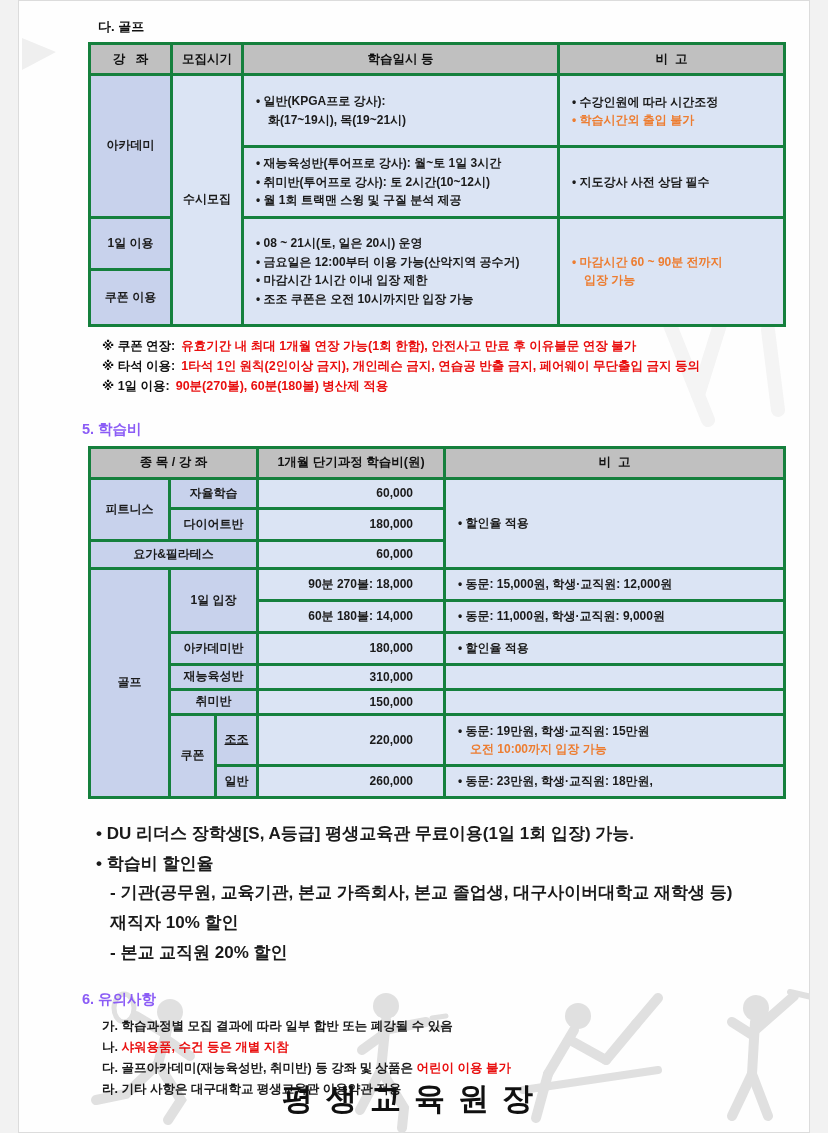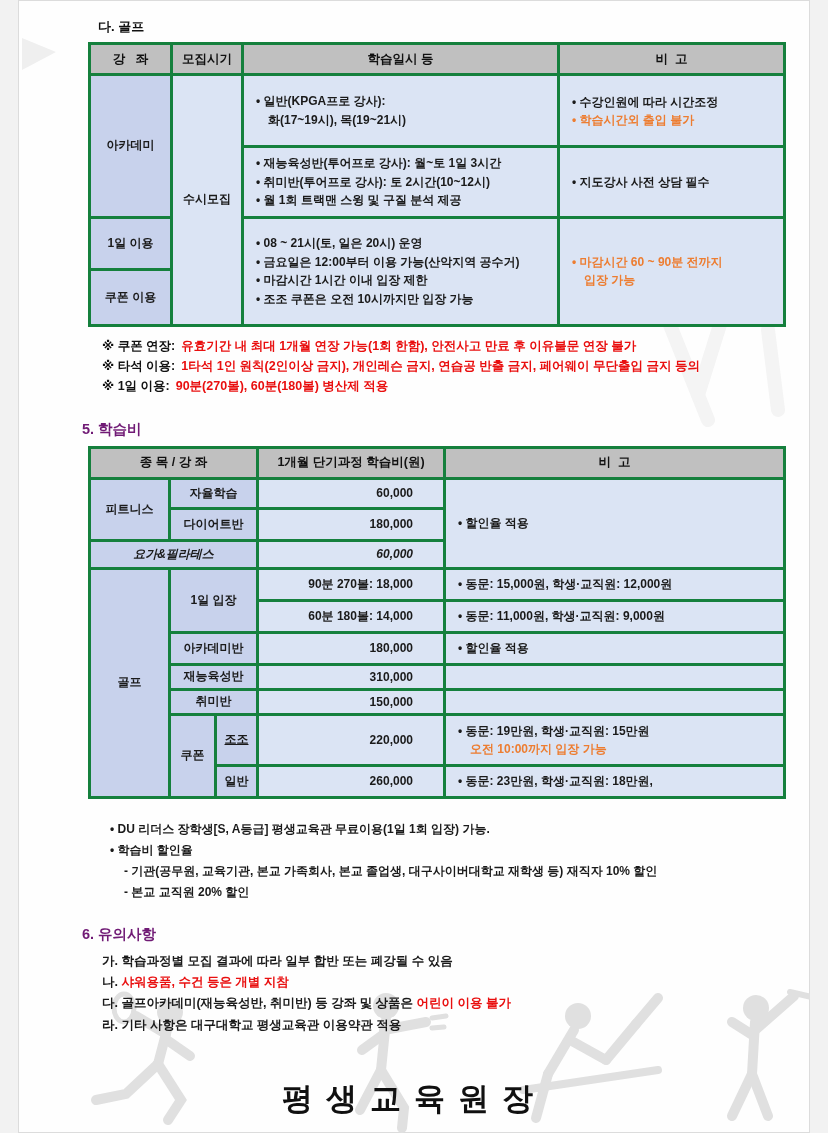--- a/index.html
+++ b/index.html
@@ -6,21 +6,21 @@
   .page{
     position:relative;width:792px;height:1133px;margin:0 auto;
     background:#fefefe;overflow:hidden;
     font-family:"Liberation Sans","DejaVu Sans",sans-serif;
     color:#1a1a1a;font-weight:700;
     box-shadow:inset 0 0 0 1px #dcdcdc;
   }
   .content{position:relative;z-index:2;padding:16px 63px 0 70px;}
 
   .sec-label{font-size:13px;color:#111;margin:2px 0 6px 10px;}
-  .green-heading{font-size:14.5px;color:#701a75;margin:0 0 7px -6px;}
+  .green-heading{font-size:14.5px;color:#8b5cf6;margin:0 0 7px -6px;}
 
   table{border-collapse:collapse;table-layout:fixed;width:695px;}
   td,th{border:3px solid #15803d;vertical-align:middle;font-size:12px;overflow:hidden;}
   th{background:#c0c0c0;color:#111;font-size:12.5px;height:26px;text-align:center;}
   .c-dark{background:#c8d2ec;text-align:center;}
   .c-light{background:#dbe4f4;}
   .cell-pad{padding:6px 8px 6px 12px;}
   .sched div{line-height:1.55;}
   .indent2{padding-left:12px;}
   .orange{color:#ed7d31;}
@@ -28,21 +28,21 @@
   .price{text-align:right;padding-right:30px;}
   .u{text-decoration:underline;}
   .note-cell div{line-height:1.5;}
 
   .ref-notes{margin:9px 0 0 14px;font-size:12.5px;}
   .ref-line{display:flex;line-height:1.6;}
   .ref-key{flex:0 0 auto;margin-right:6px;color:#111;}
   .ref-cont{padding-left:90px;line-height:1.6;}
 
   .fee-block{margin-top:24px;}
-  .bullets{margin:20px 0 0 22px;font-size:12px;line-height:1.75;}
+  .bullets{margin:20px 0 0 8px;font-size:17px;line-height:1.75;}
   .bullets .dash{padding-left:14px;}
 
   .cautions{margin-top:22px;}
   .cautions .item{margin-left:14px;font-size:12.5px;line-height:1.7;}
 
   .footer-title{
     position:absolute;left:0;right:0;top:1078px;text-align:center;
     font-family:"Liberation Serif","DejaVu Serif",serif;
     font-size:31px;font-weight:900;letter-spacing:13px;color:#101010;z-index:2;
   }
@@ -203,21 +203,21 @@
         <tr style="height:30px;">
           <td class="c-dark" rowspan="2">피트니스</td>
           <td class="c-dark" colspan="2">자율학습</td>
           <td class="c-light price">60,000</td>
           <td class="c-light cell-pad" rowspan="3">• 할인율 적용</td>
         </tr>
         <tr style="height:32px;">
           <td class="c-dark" colspan="2">다이어트반</td>
           <td class="c-light price">180,000</td>
         </tr>
-        <tr style="height:28px;font-style:italic;">
+        <tr style="height:28px;">
           <td class="c-dark" colspan="3">요가&amp;필라테스</td>
           <td class="c-light price">60,000</td>
         </tr>
         <tr style="height:30px;">
           <td class="c-dark" rowspan="7">골프</td>
           <td class="c-dark" colspan="2" rowspan="2">1일 입장</td>
           <td class="c-light price">90분 270볼: 18,000</td>
           <td class="c-light cell-pad">• 동문: 15,000원, 학생·교직원: 12,000원</td>
         </tr>
         <tr style="height:29px;">

